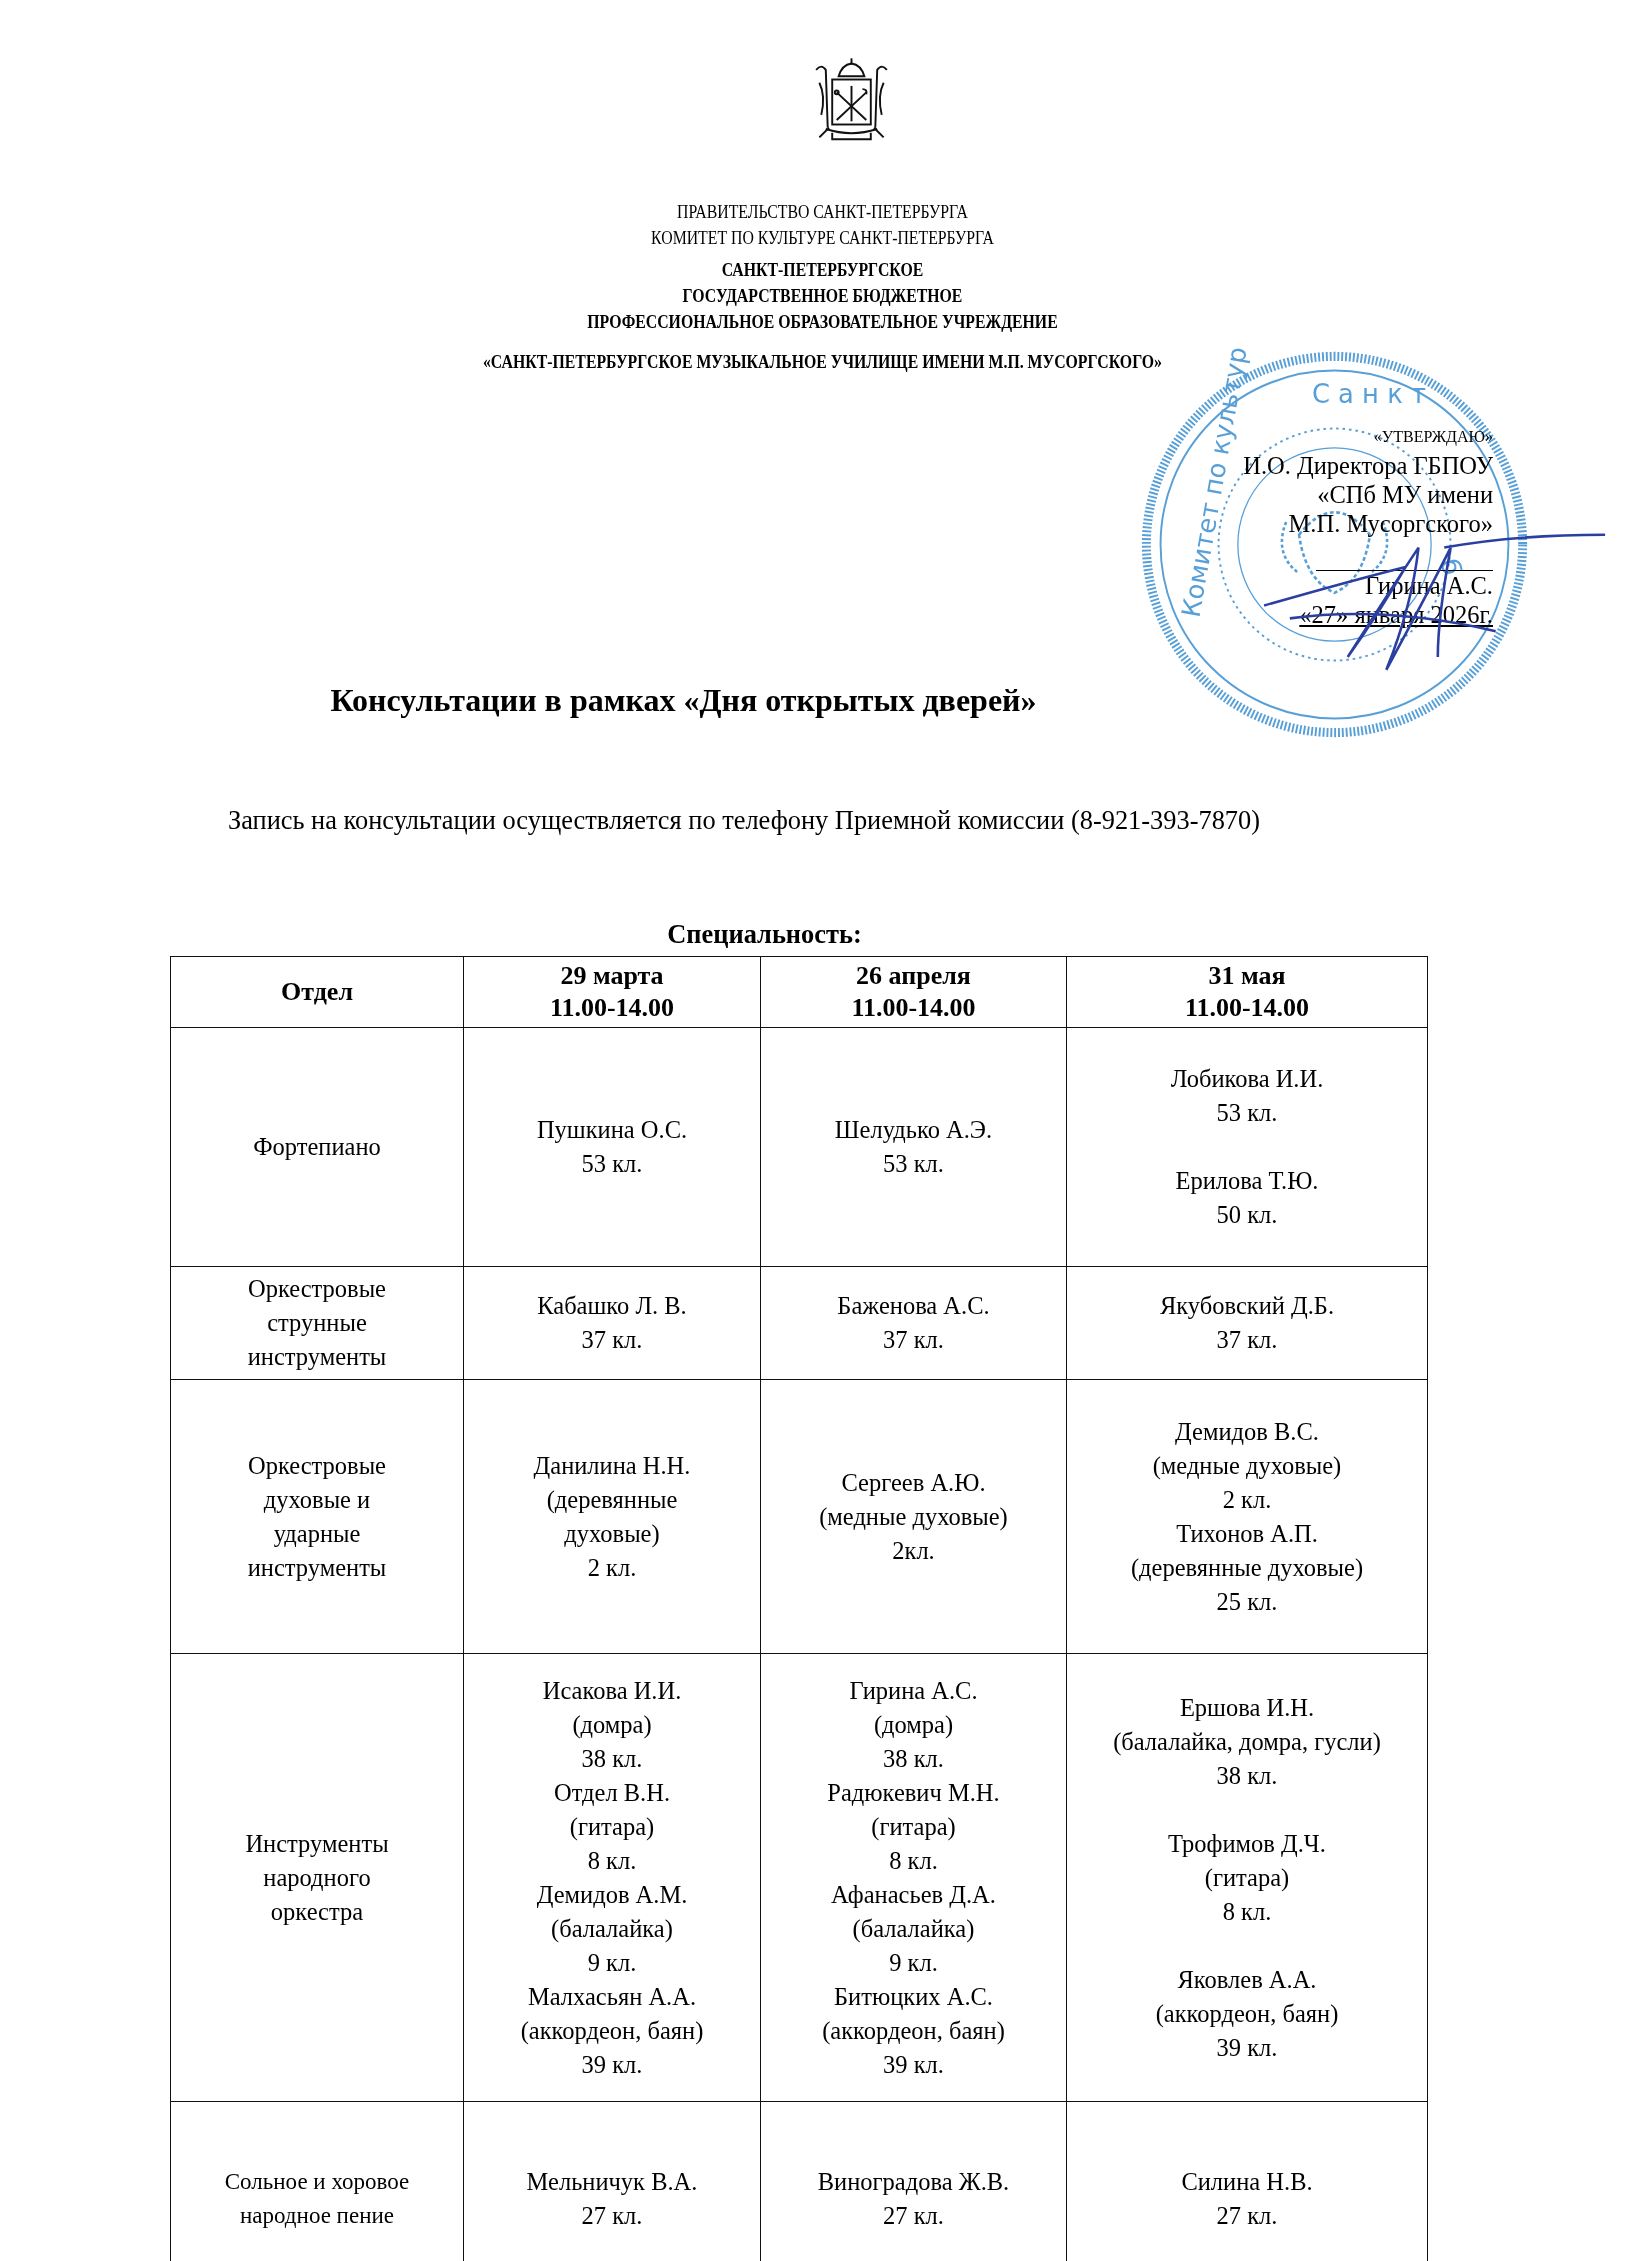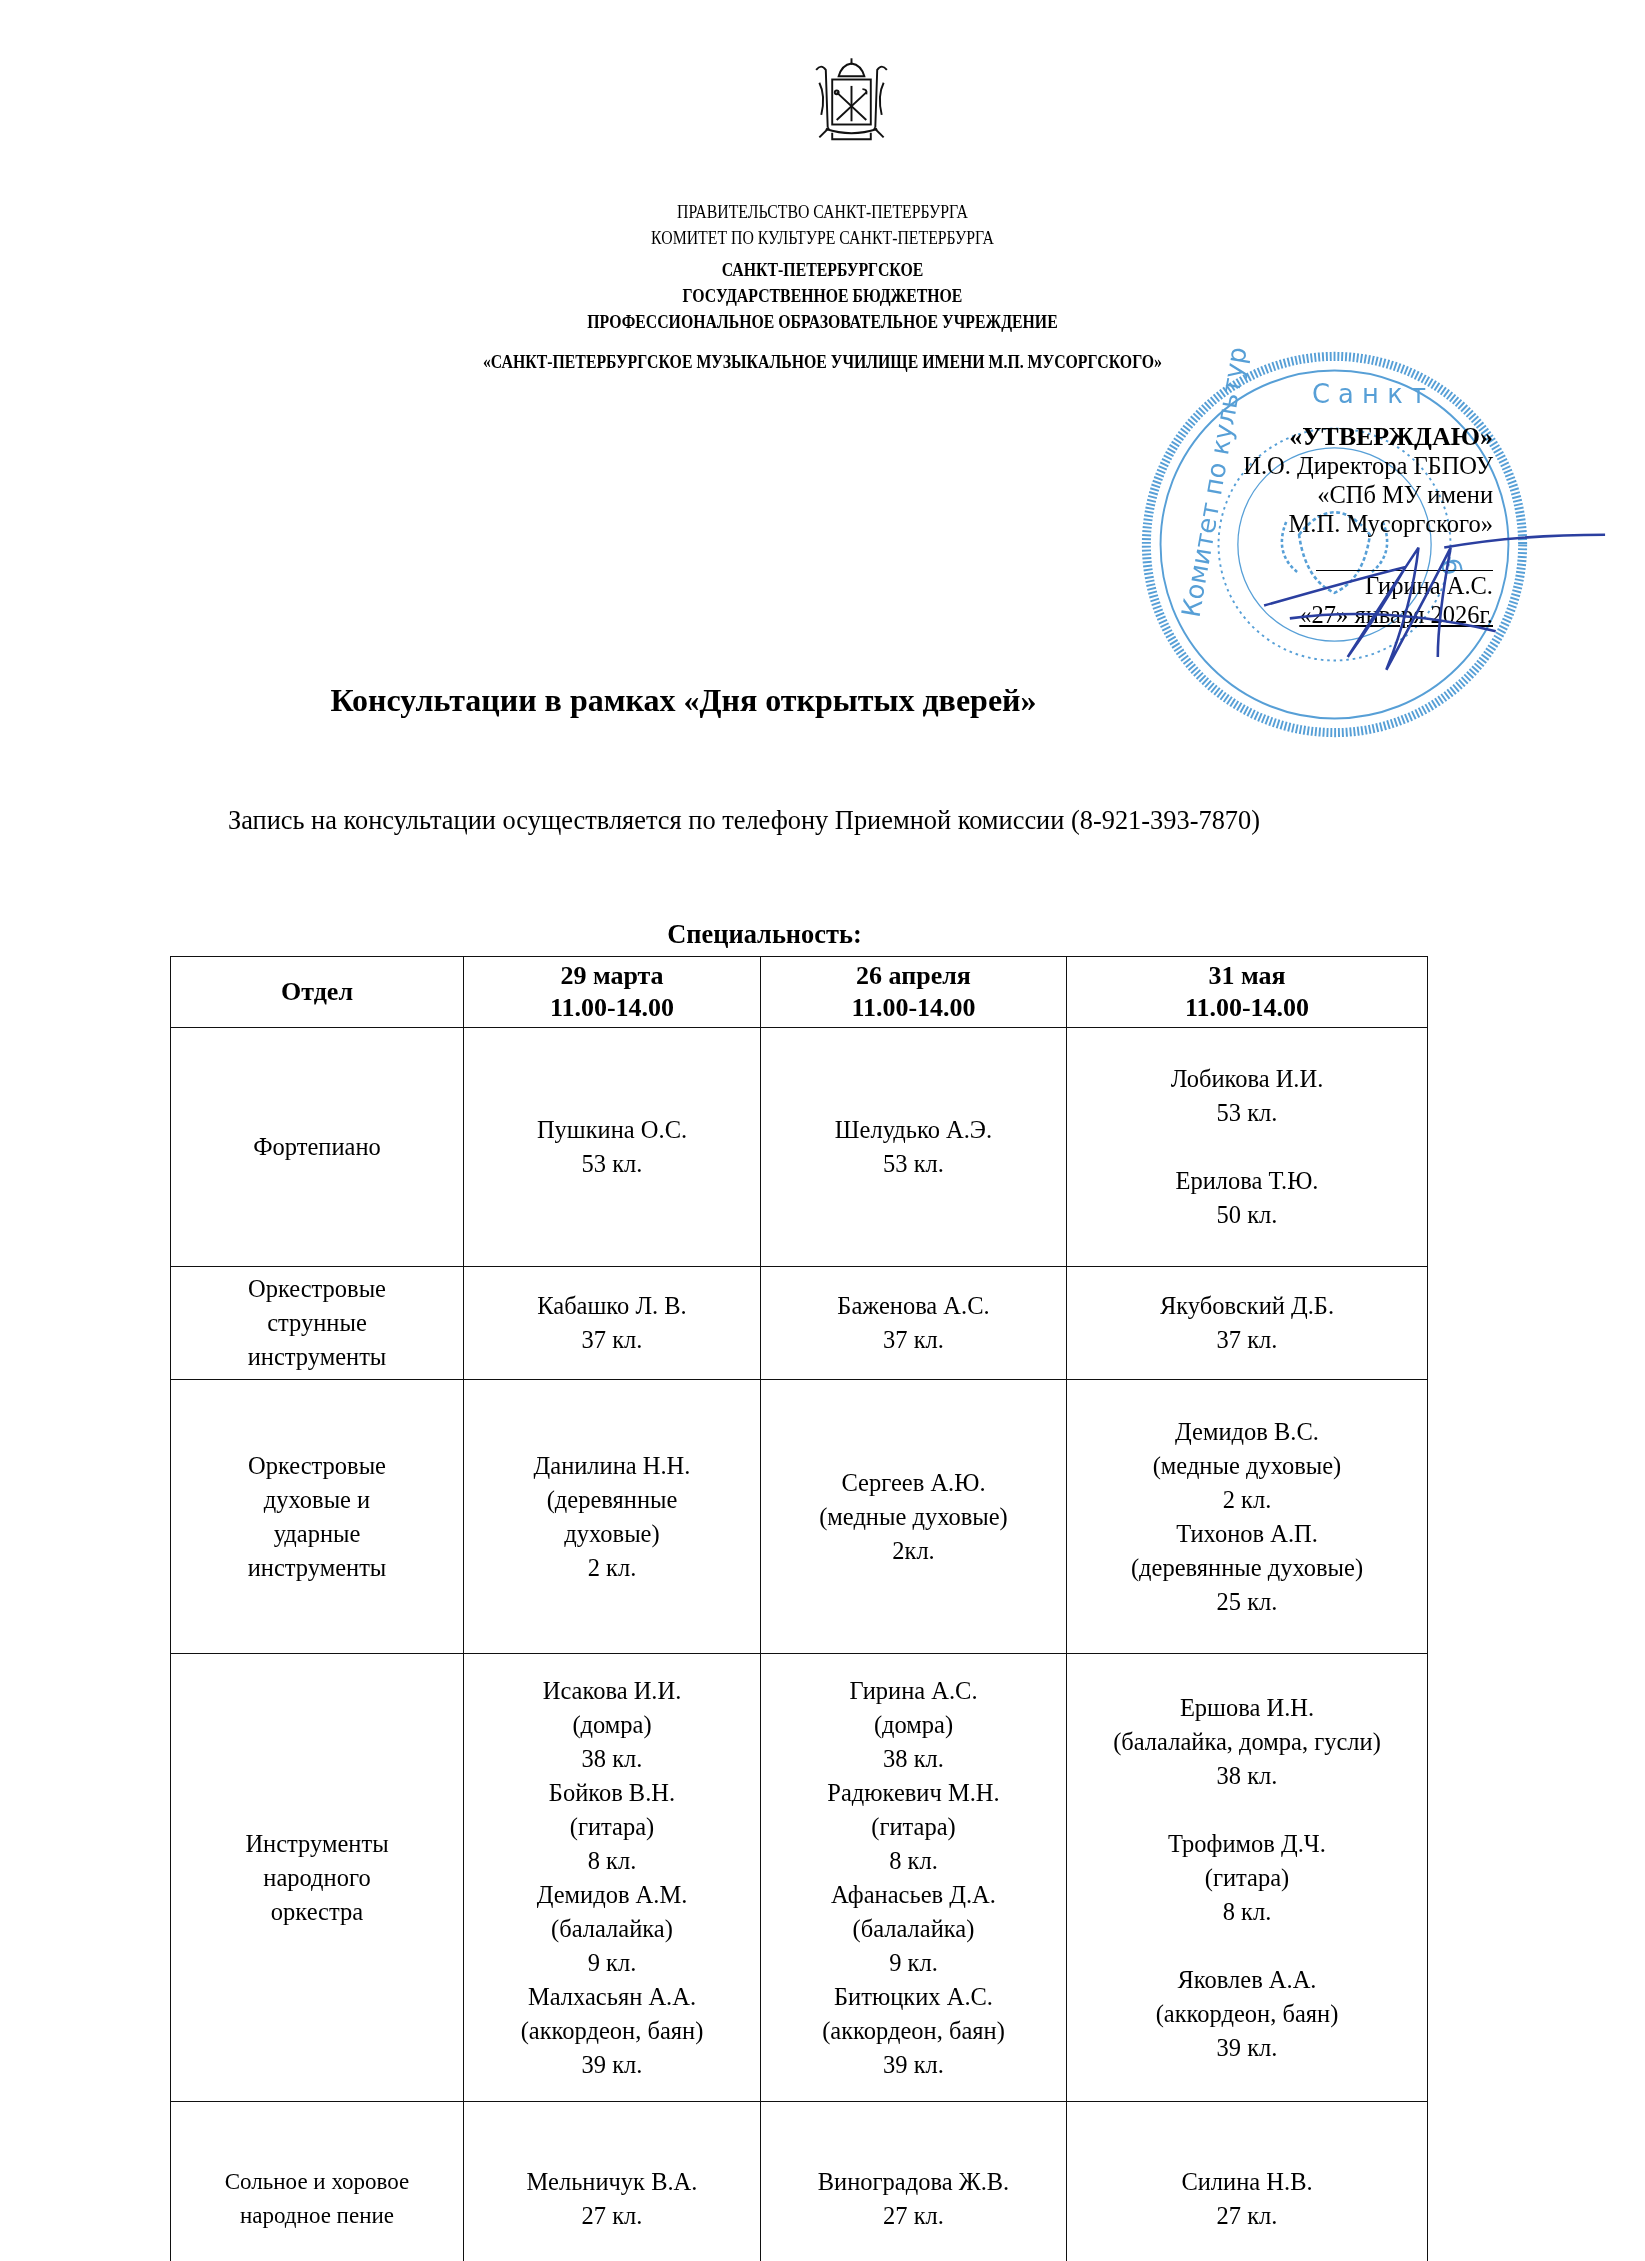--- a/index.html
+++ b/index.html
@@ -13,21 +13,21 @@
   #coat { left: 803px; top: 57px; width: 97px; height: 90px; }
 
   .hdr { left: 0; width: 1645px; text-align: center; line-height: 26px; }
   .hdr-gov { top: 199px; font-size: 19.3px; transform: scaleX(0.82); }
   .hdr-org { top: 257px; font-size: 19.3px; font-weight: bold; transform: scaleX(0.82); }
   .hdr-name { top: 349px; font-size: 19.3px; font-weight: bold; transform: scaleX(0.82); }
   .hdr div { white-space: nowrap; }
 
   
   #approval { right: 152px; top: 422px; text-align: right; font-size: 24.5px; line-height: 29px; z-index: 2; }
-  #approval .title { font-weight: bold; font-size: 26px; }
+  #approval .title { font-weight: normal; font-size: 16px; }
   #approval .sigline { border-bottom: 1.3px solid #000; width: 177px; margin-left: auto; height: 32px; }
   #approval .date { text-decoration: underline; }
 
   #stamp { left: 1138px; top: 348px; width: 393px; height: 393px; z-index: 1; opacity: 0.85; }
   #signature { left: 1225px; top: 509px; width: 387px; height: 193px; z-index: 3; }
 
   
   #title { left: 245px; width: 877px; top: 680px; font-size: 32px; font-weight: bold; line-height: 40px; text-align: center; }
   #intro { left: 0; width: 1488px; top: 803px; font-size: 26.4px; line-height: 35px; text-align: center; }
   #spec-label { left: 0; width: 1529px; top: 919px; font-size: 26.4px; font-weight: bold; text-align: center; }
@@ -260,21 +260,21 @@
           <span class="entry">народного</span>
           <span class="entry">оркестра</span>
         </td>
         <td class="tcol">
           <div>
             <span class="entry">Исакова И.И.</span>
             <span class="entry">(домра)</span>
             <span class="entry">38 кл.</span>
           </div>
           <div>
-            <span class="entry">Бойков В.Н.</span>
+            <span class="entry">Отдел В.Н.</span>
             <span class="entry">(гитара)</span>
             <span class="entry">8 кл.</span>
           </div>
           <div>
             <span class="entry">Демидов А.М.</span>
             <span class="entry">(балалайка)</span>
             <span class="entry">9 кл.</span>
           </div>
           <div>
             <span class="entry">Малхасьян А.А.</span>

